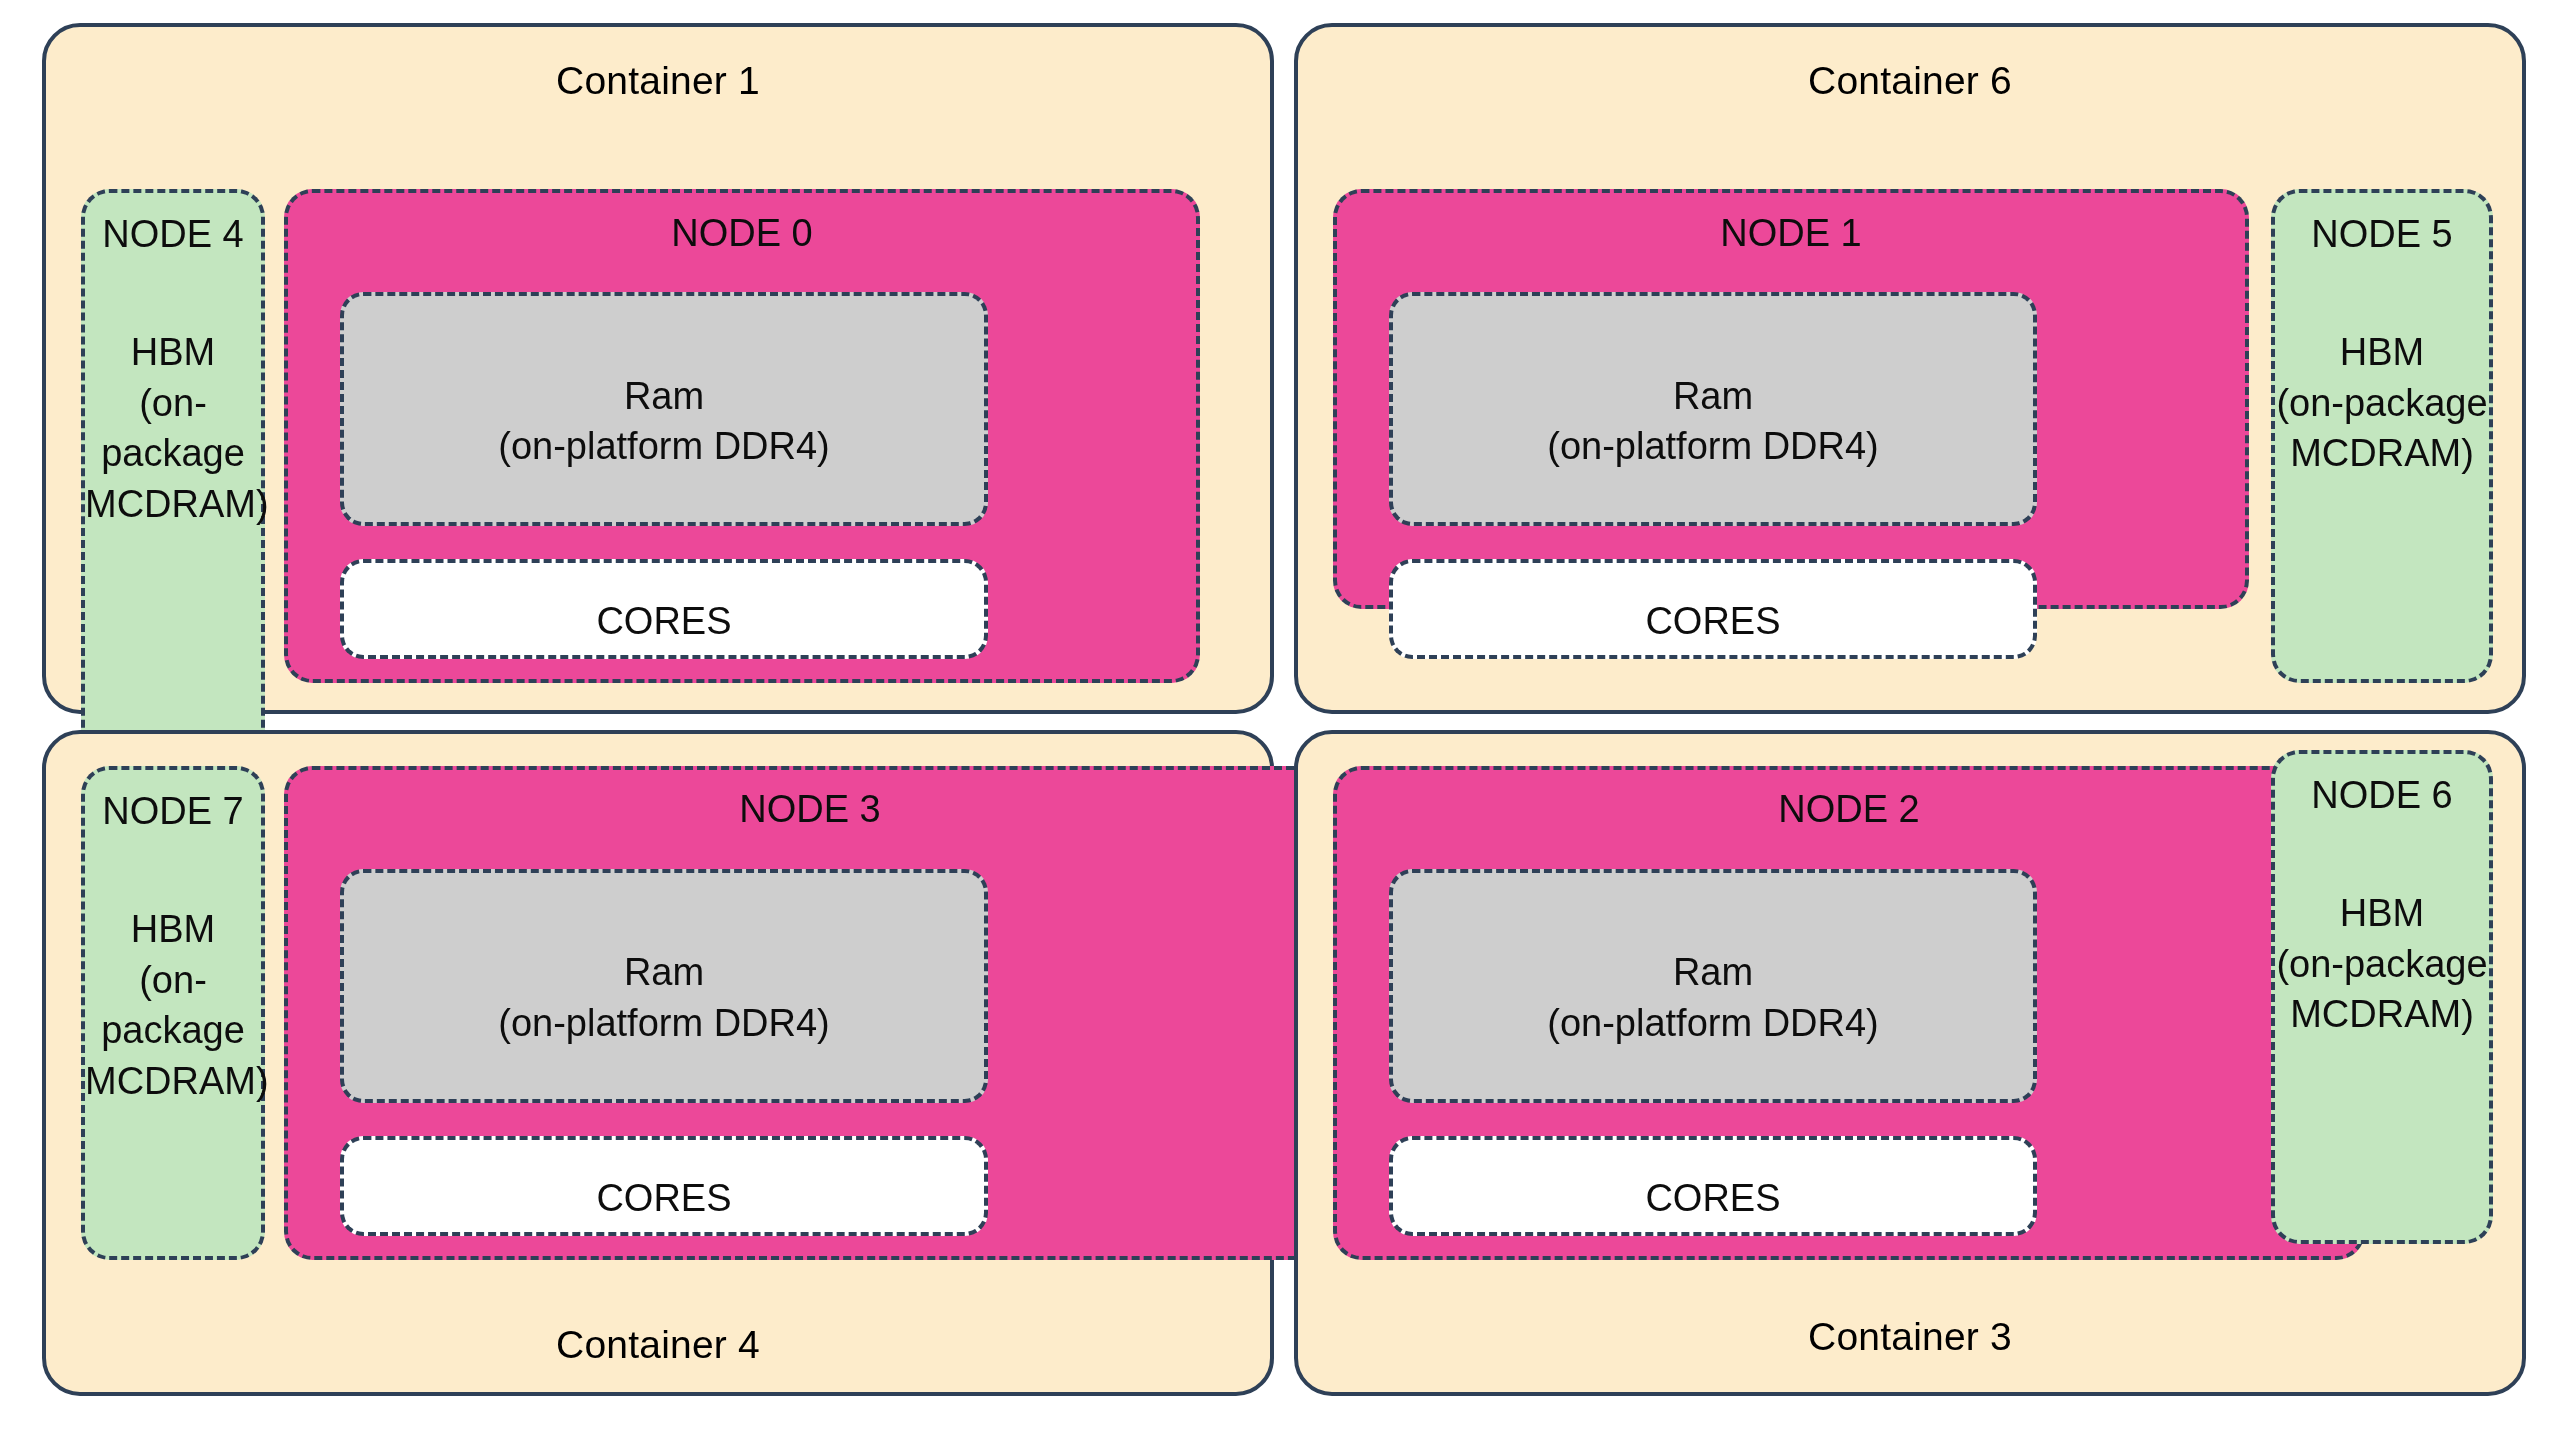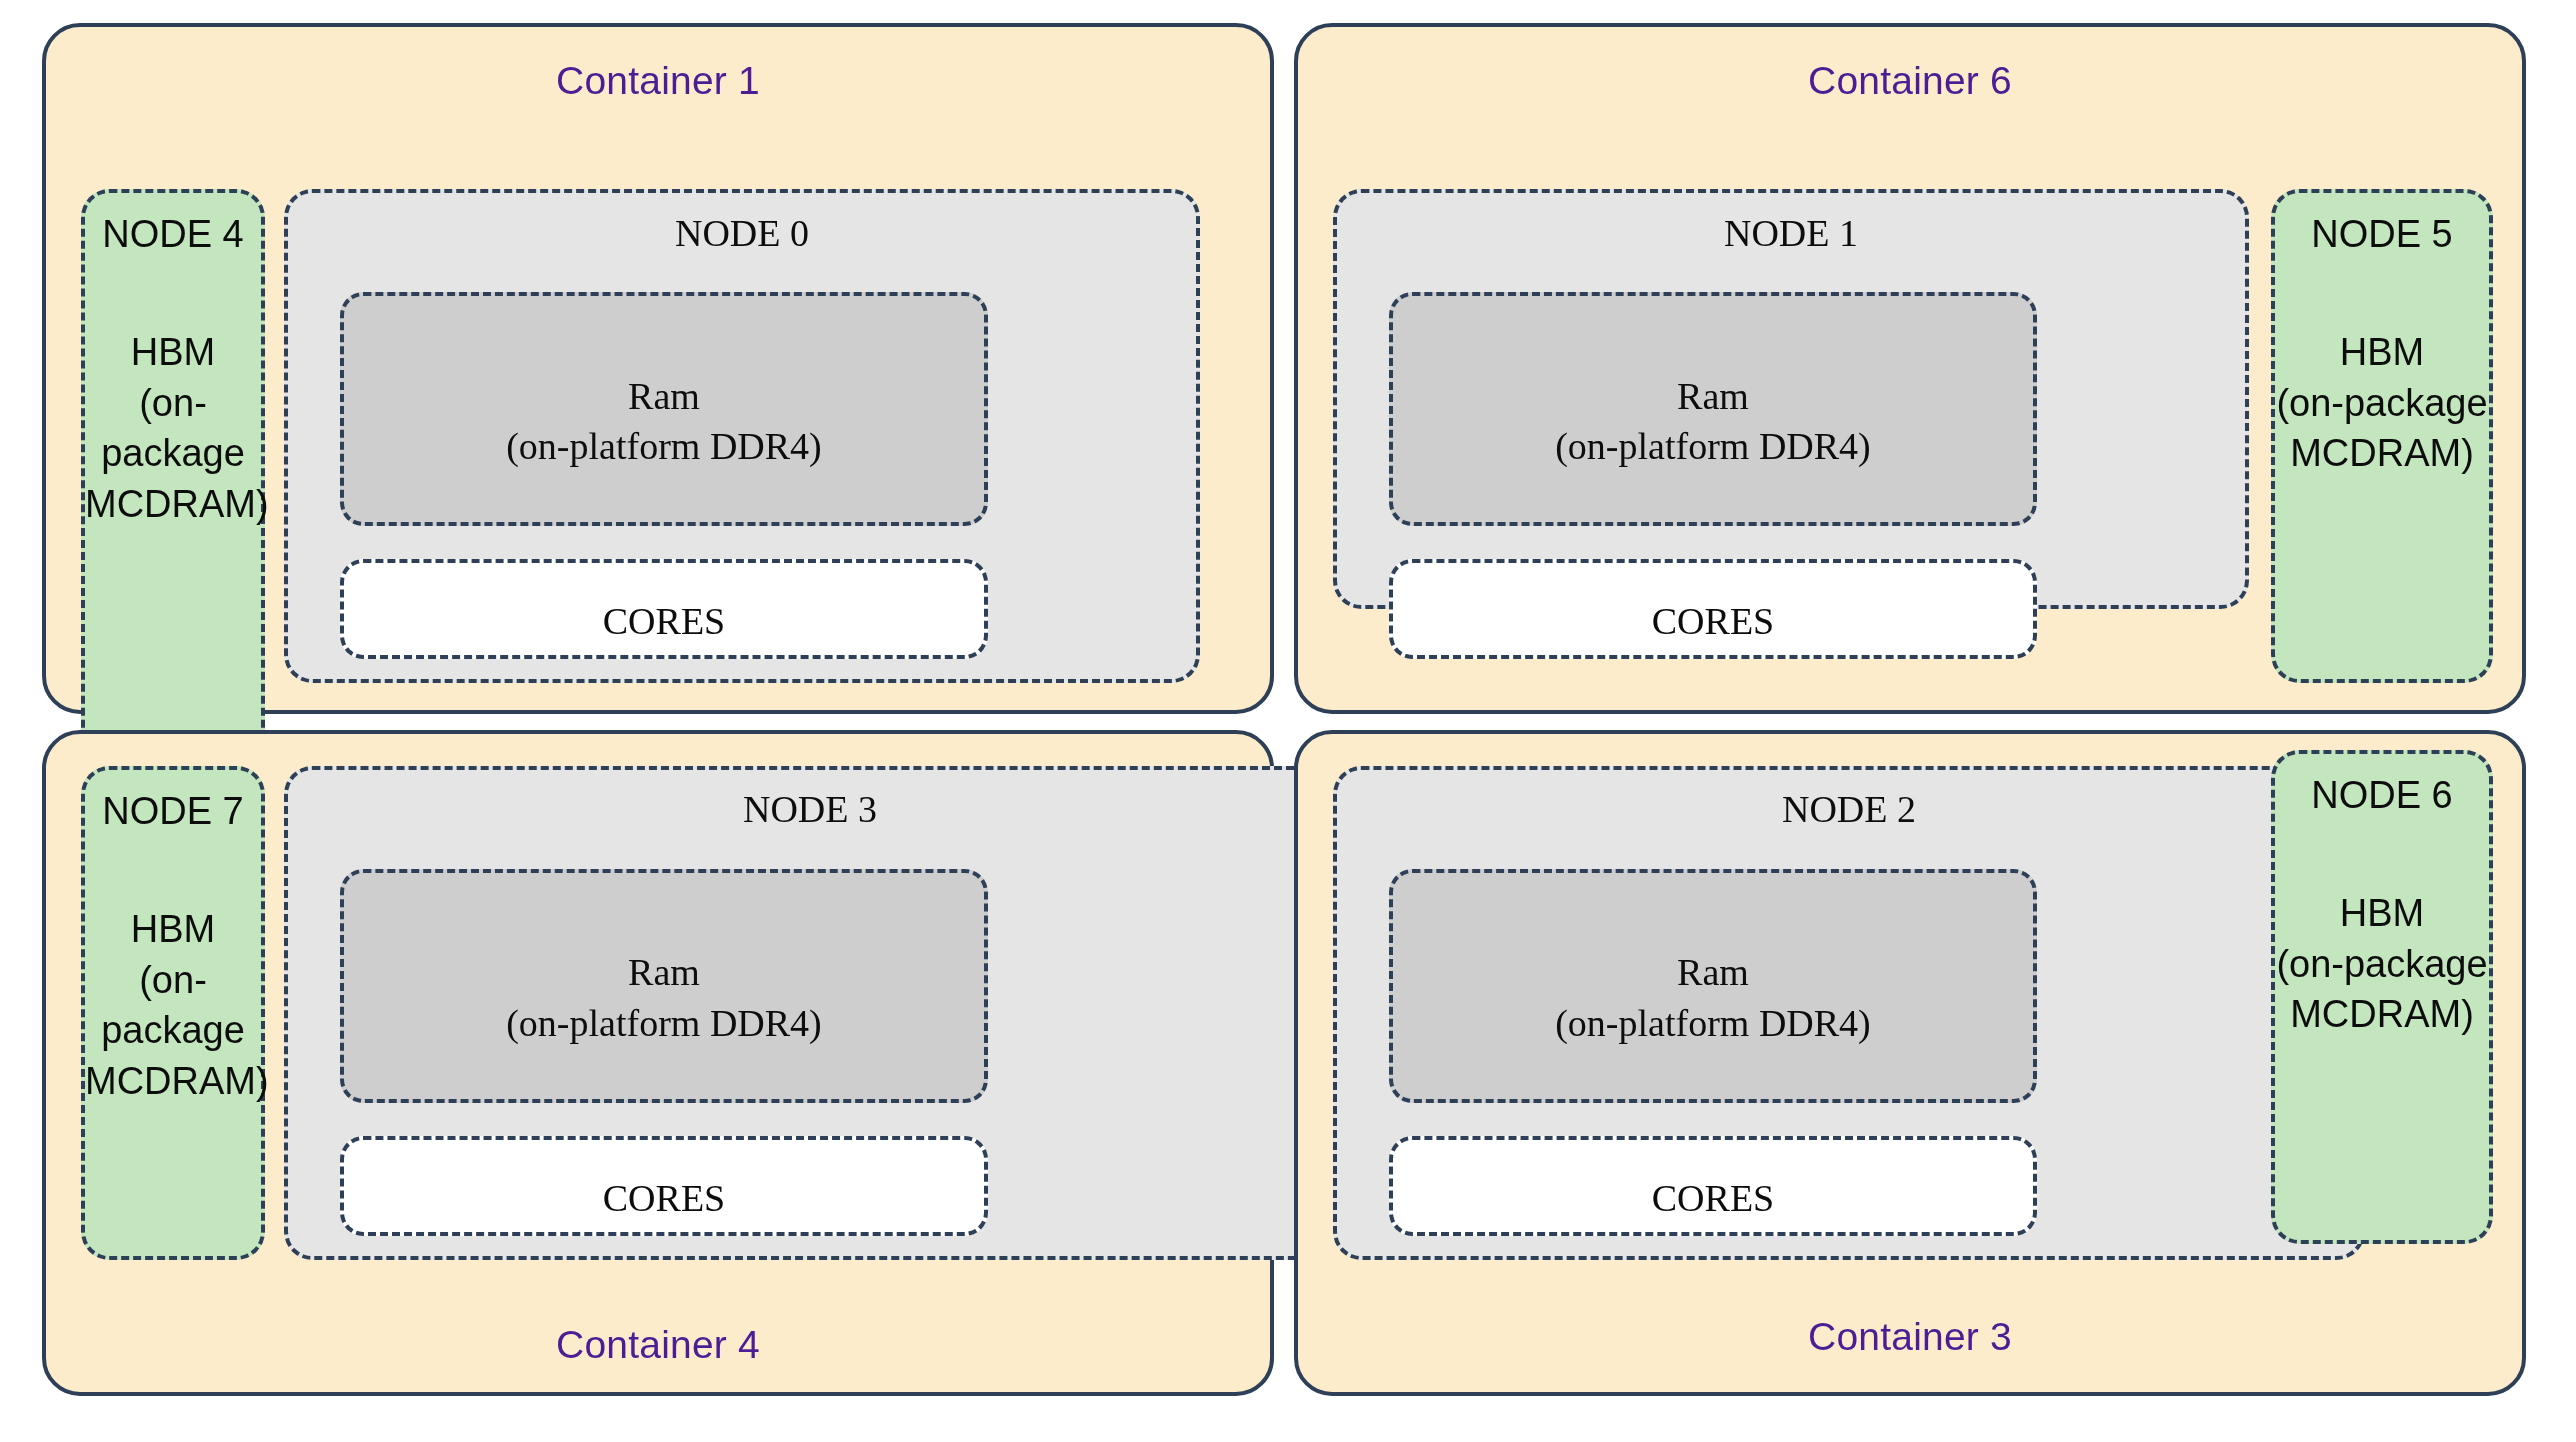--- a/index.html
+++ b/index.html
@@ -15,33 +15,33 @@
     border:4.2px solid #2e4057;
     border-radius:38px;
     box-sizing:border-box;
   }
   .container-label{
     position:absolute;
     left:0;right:0;
     text-align:center;
     font-size:39px;
     line-height:1.15;
-    color:#4c1d95;
+    color:#000000;
     letter-spacing:0.2px;
   }
 
   
   .node-box{
     position:absolute;
     box-sizing:border-box;
     border:4.2px dashed #2e4057;
     border-radius:28.4px;
   }
   .node-hbm{ background:#c3e6bf; }
-  .node-ddr{ background:#e5e5e5;font-family:Liberation Serif, serif; }
+  .node-ddr{ background:#ec4899; }
 
   .node-title{
     position:absolute;
     left:0;right:0;
     text-align:center;
     font-size:38px;
     line-height:1.15;
   }
   .node-body{
     position:absolute;

